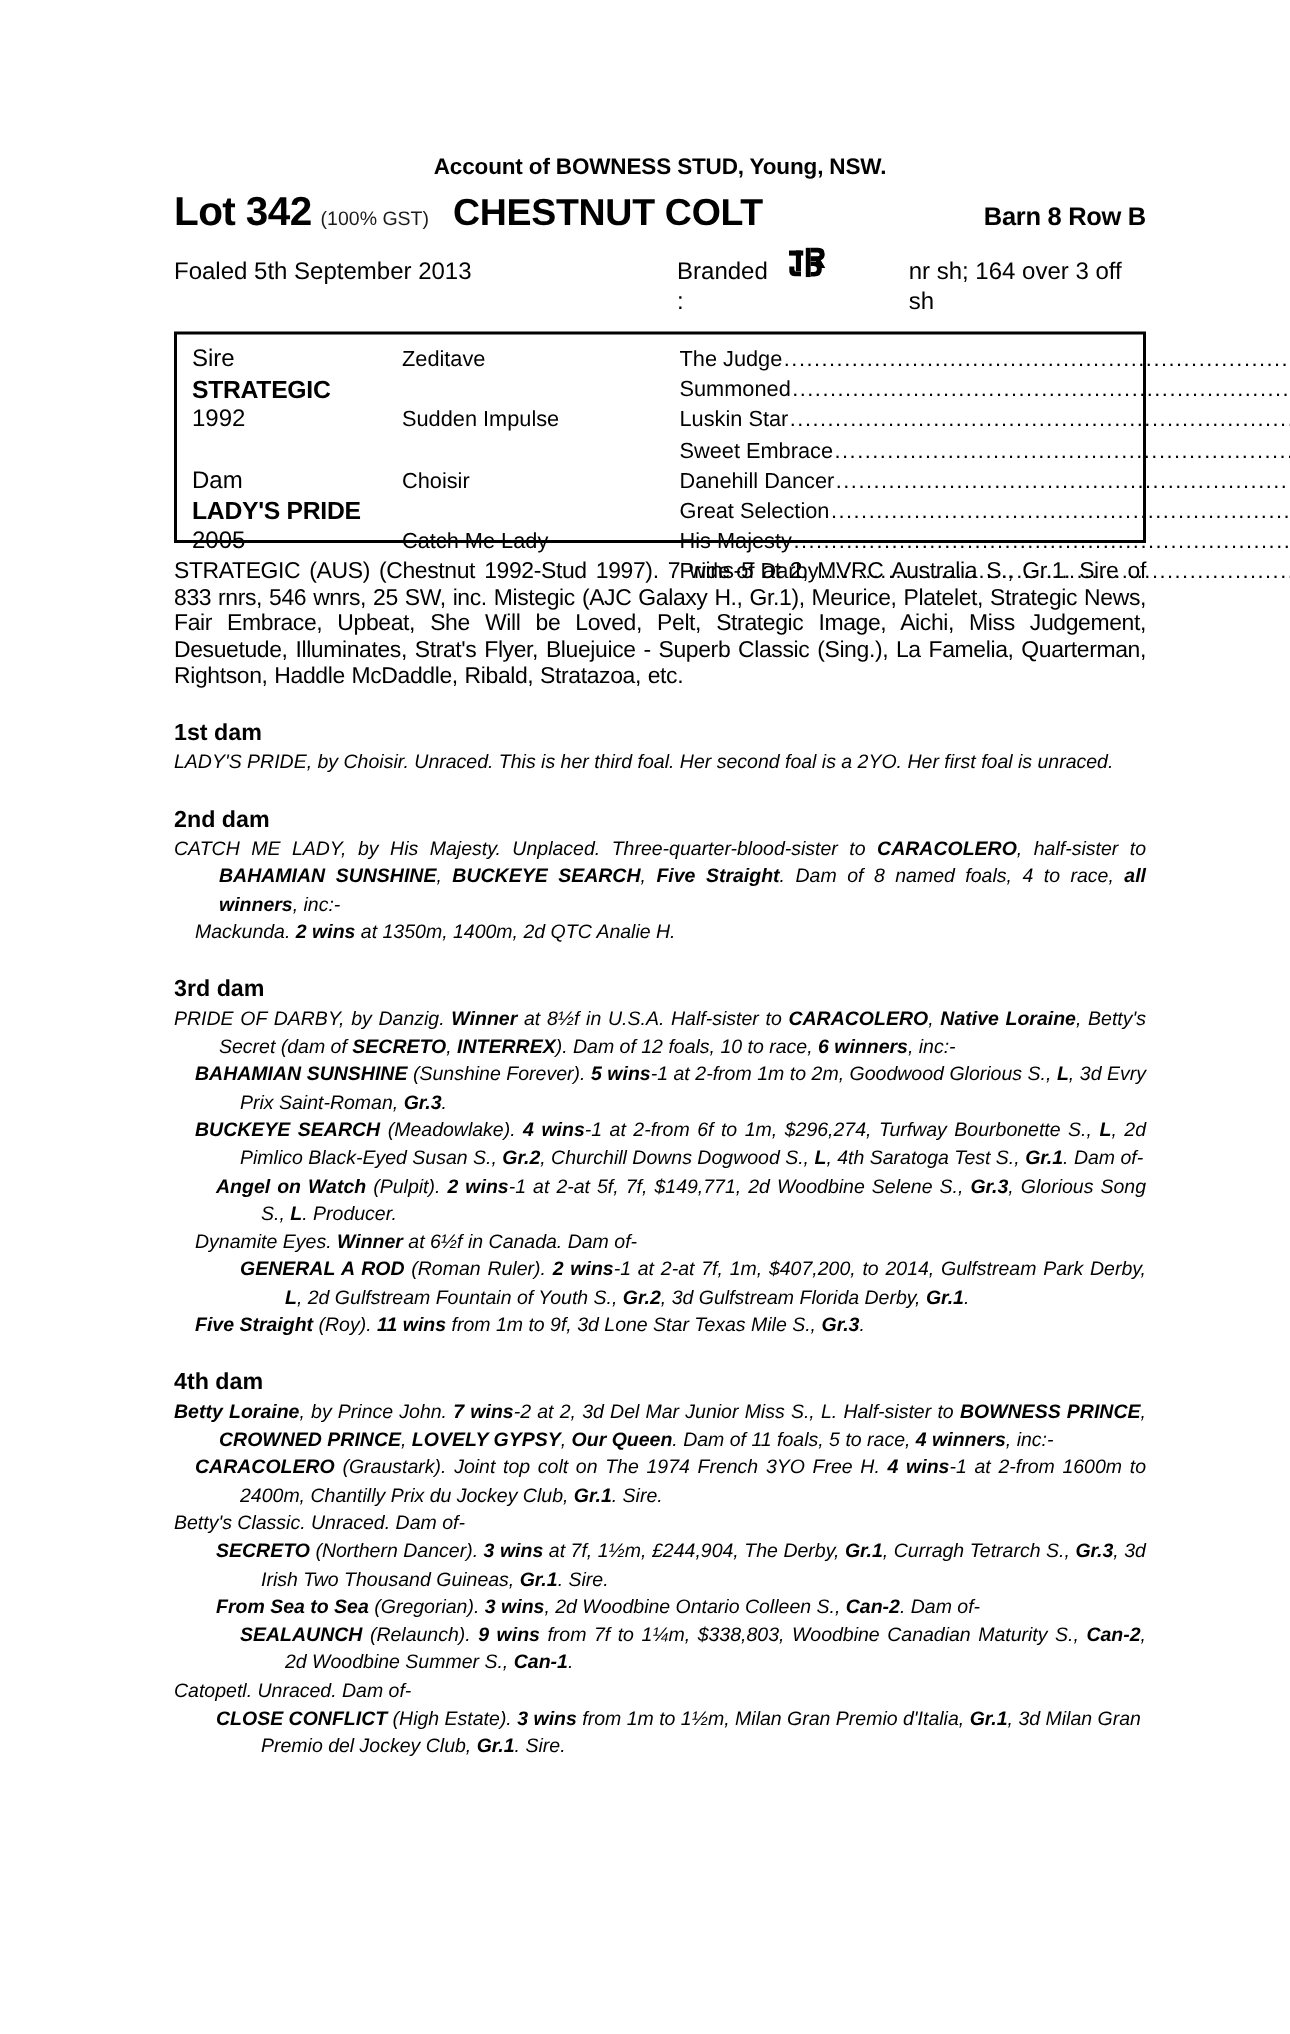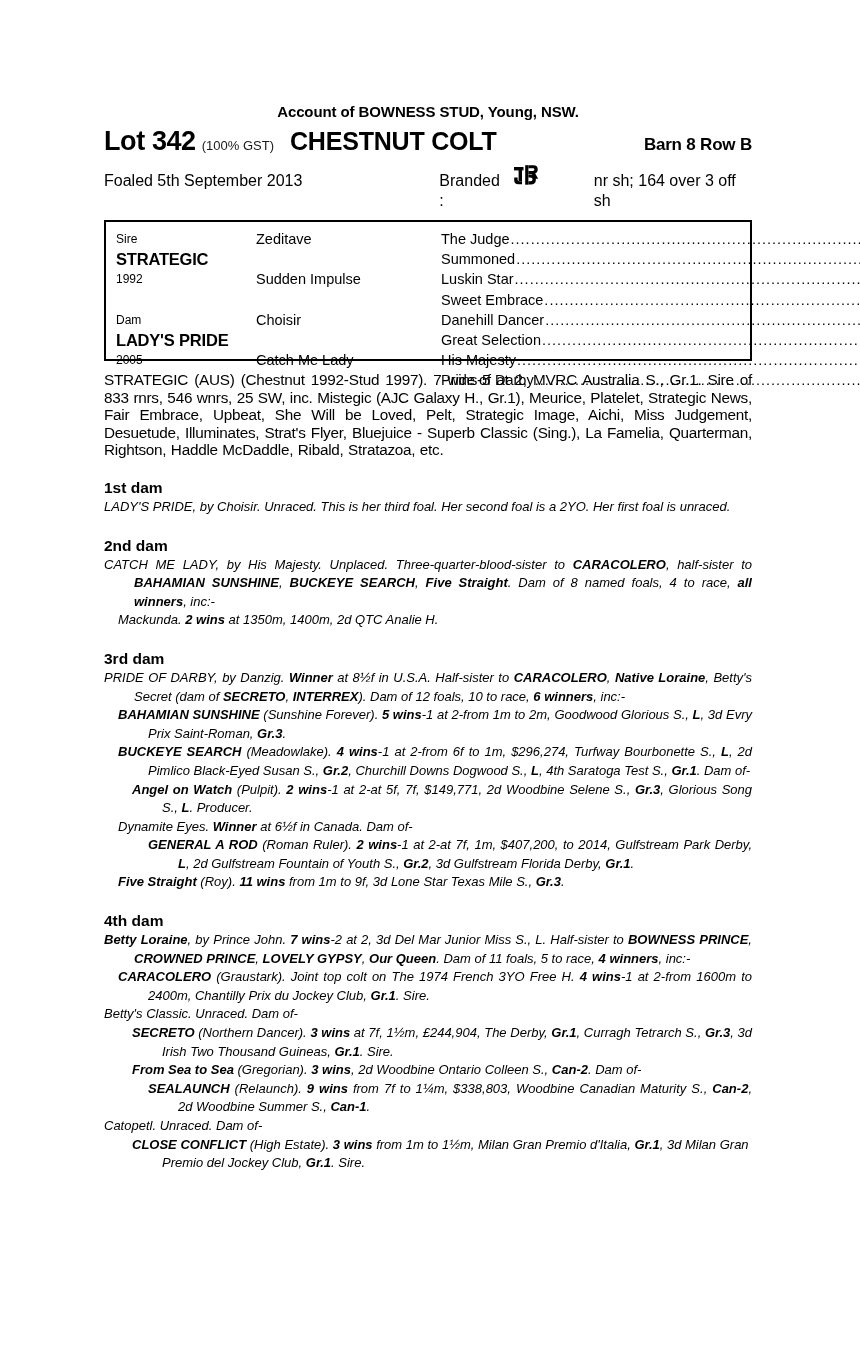--- a/index.html
+++ b/index.html
@@ -10,21 +10,21 @@
   body {
     width: 860px;
     height: 1356px;
     font-family: "Liberation Sans", sans-serif;
     color: #000000;
     position: relative;
     overflow: hidden;
   }
   .page {
     position: absolute;
-    left: 104px;
+    left: 116px;
     top: 0;
     width: 648px;
   }
 
   
   .account-line {
     text-align: center;
     font-weight: bold;
     font-size: 15px;
     letter-spacing: -0.1px;
@@ -97,21 +97,21 @@
   }
   .ped-grid {
     display: grid;
     grid-template-columns: 140px 185px 1fr;
     font-size: 14.5px;
     line-height: 20.2px;
     padding-left: 10px;
     padding-right: 8px;
   }
   .ped-col1 > div, .ped-col2 > div { white-space: nowrap; }
-  .ped-col1 .hd { font-size: 12px; }
+  .ped-col1 .hd { font-size: 16px; }
   .ped-col1 .nm { font-weight: bold; font-size: 16.5px; letter-spacing: -0.2px; line-height: 20.2px; }
   .ped-col2 { padding-top: 0; }
   .ped-col2 .sp { height: 20.2px; }
   .ped-col3 .leader {
     display: flex;
     align-items: baseline;
     white-space: nowrap;
     line-height: 20.2px;
   }
   .ped-col3 .dots {

